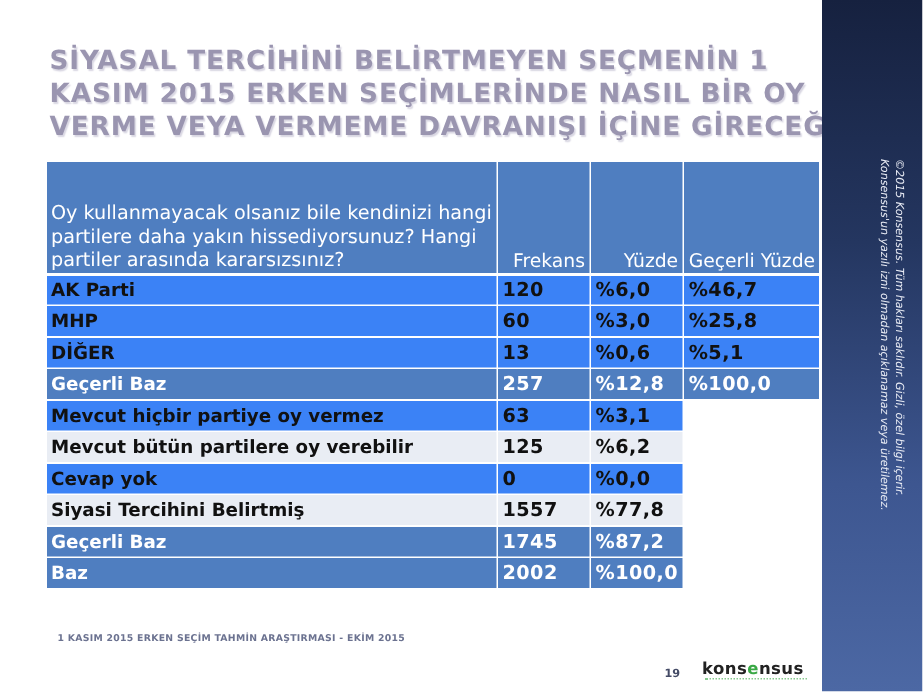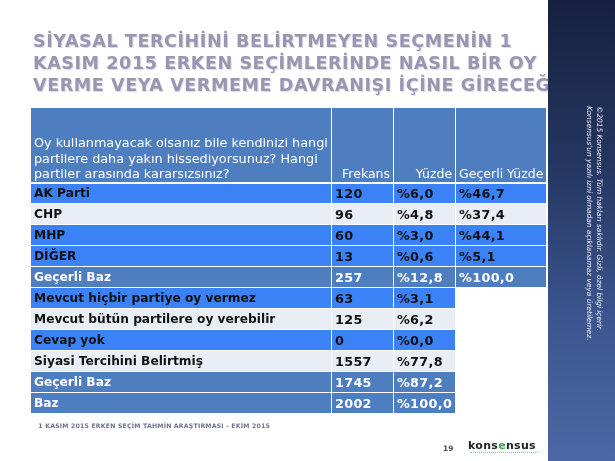--- a/index.html
+++ b/index.html
@@ -113,31 +113,25 @@
         <th class="c3h">Geçerli Yüzde</th>
       </tr>
     </thead>
     <tbody>
       <tr class="odd">
         <td class="label">AK Parti</td>
         <td class="num">120</td>
         <td class="num">%6,0</td>
         <td class="num">%46,7</td>
       </tr>
-      <tr class="even">
-        <td class="label">CHP</td>
-        <td class="num">96</td>
-        <td class="num">%4,8</td>
-        <td class="num">%37,4</td>
-      </tr>
       <tr class="odd">
         <td class="label">MHP</td>
         <td class="num">60</td>
         <td class="num">%3,0</td>
-        <td class="num">%44,1</td>
+        <td class="num">%25,8</td>
       </tr>
       <tr class="odd">
         <td class="label">DİĞER</td>
         <td class="num">13</td>
         <td class="num">%0,6</td>
         <td class="num">%5,1</td>
       </tr>
       <tr class="base">
         <td class="label">Geçerli Baz</td>
         <td class="num">257</td>

